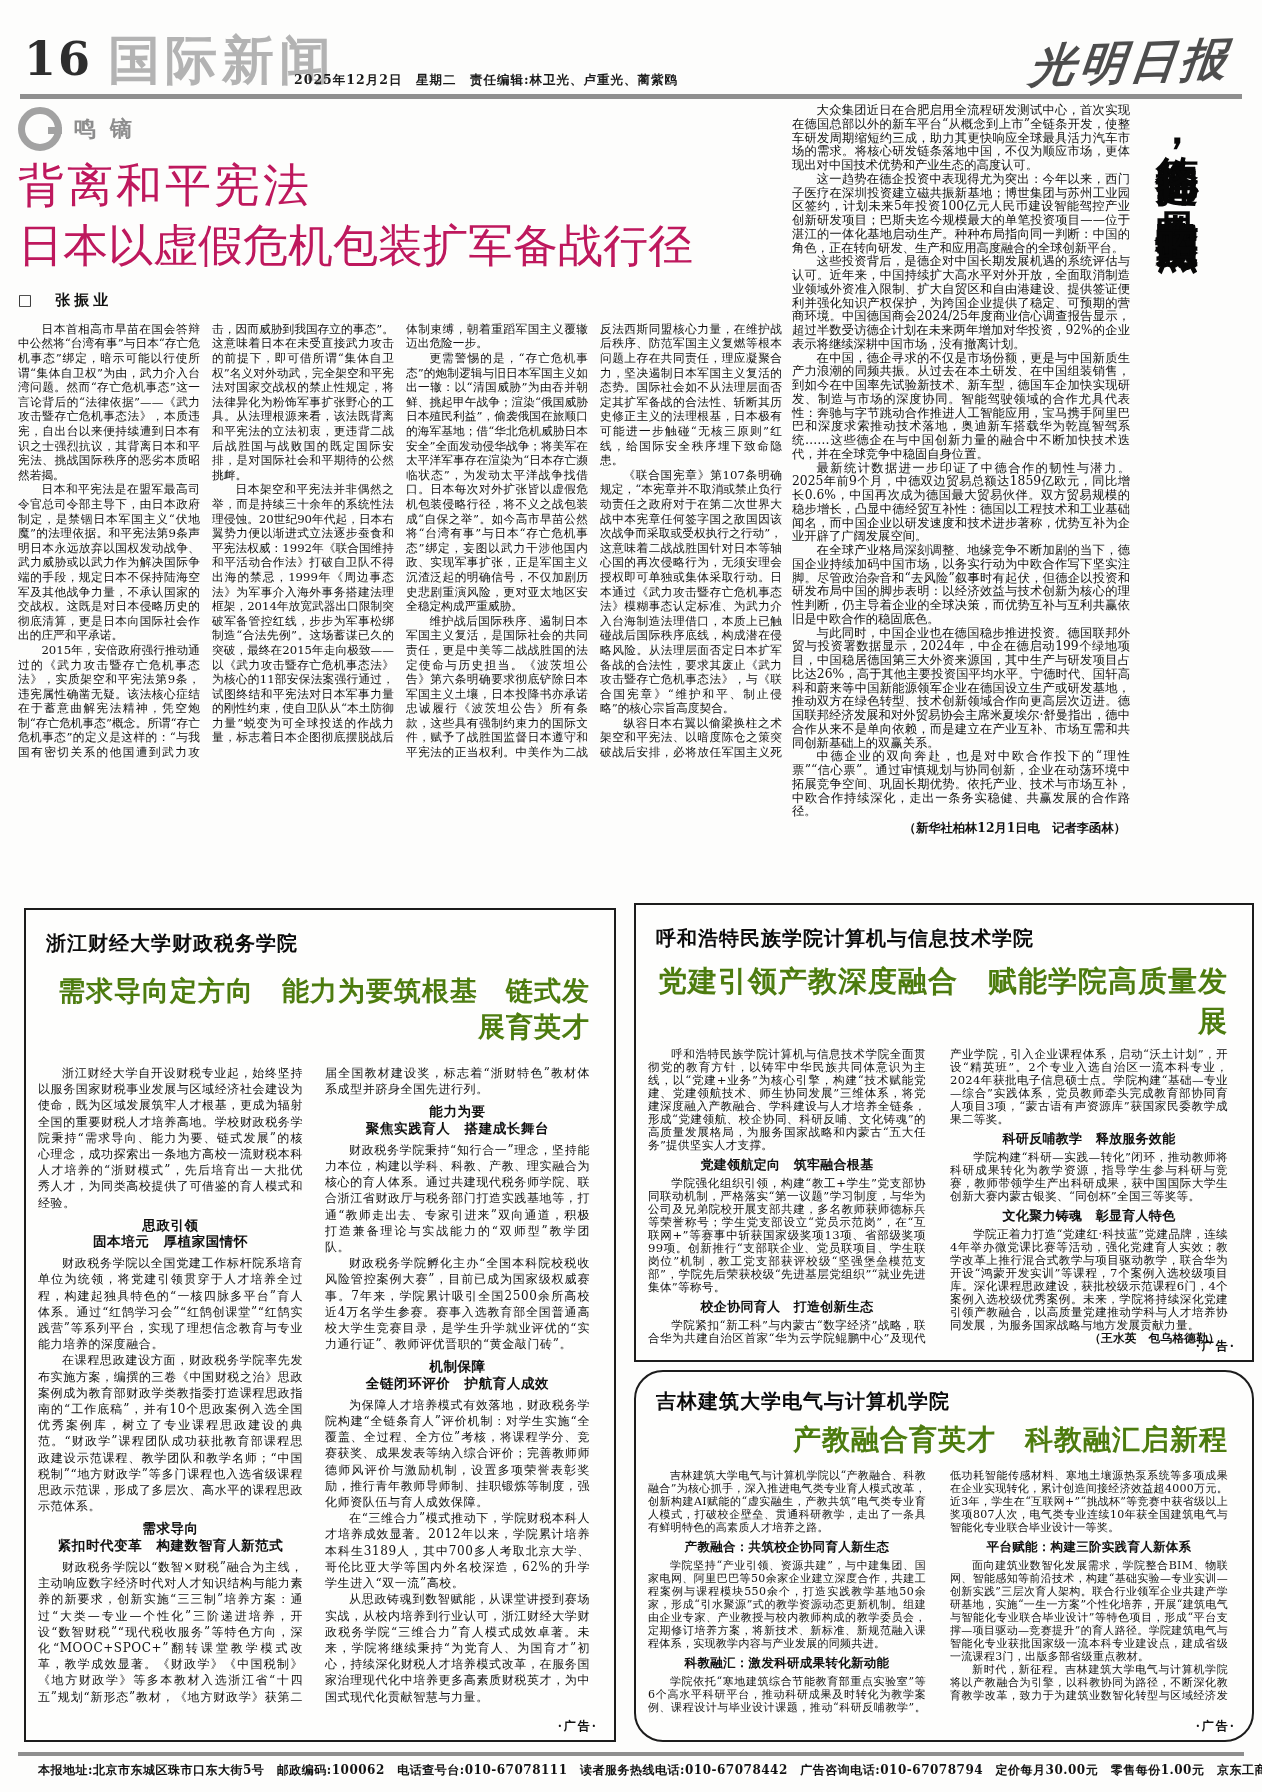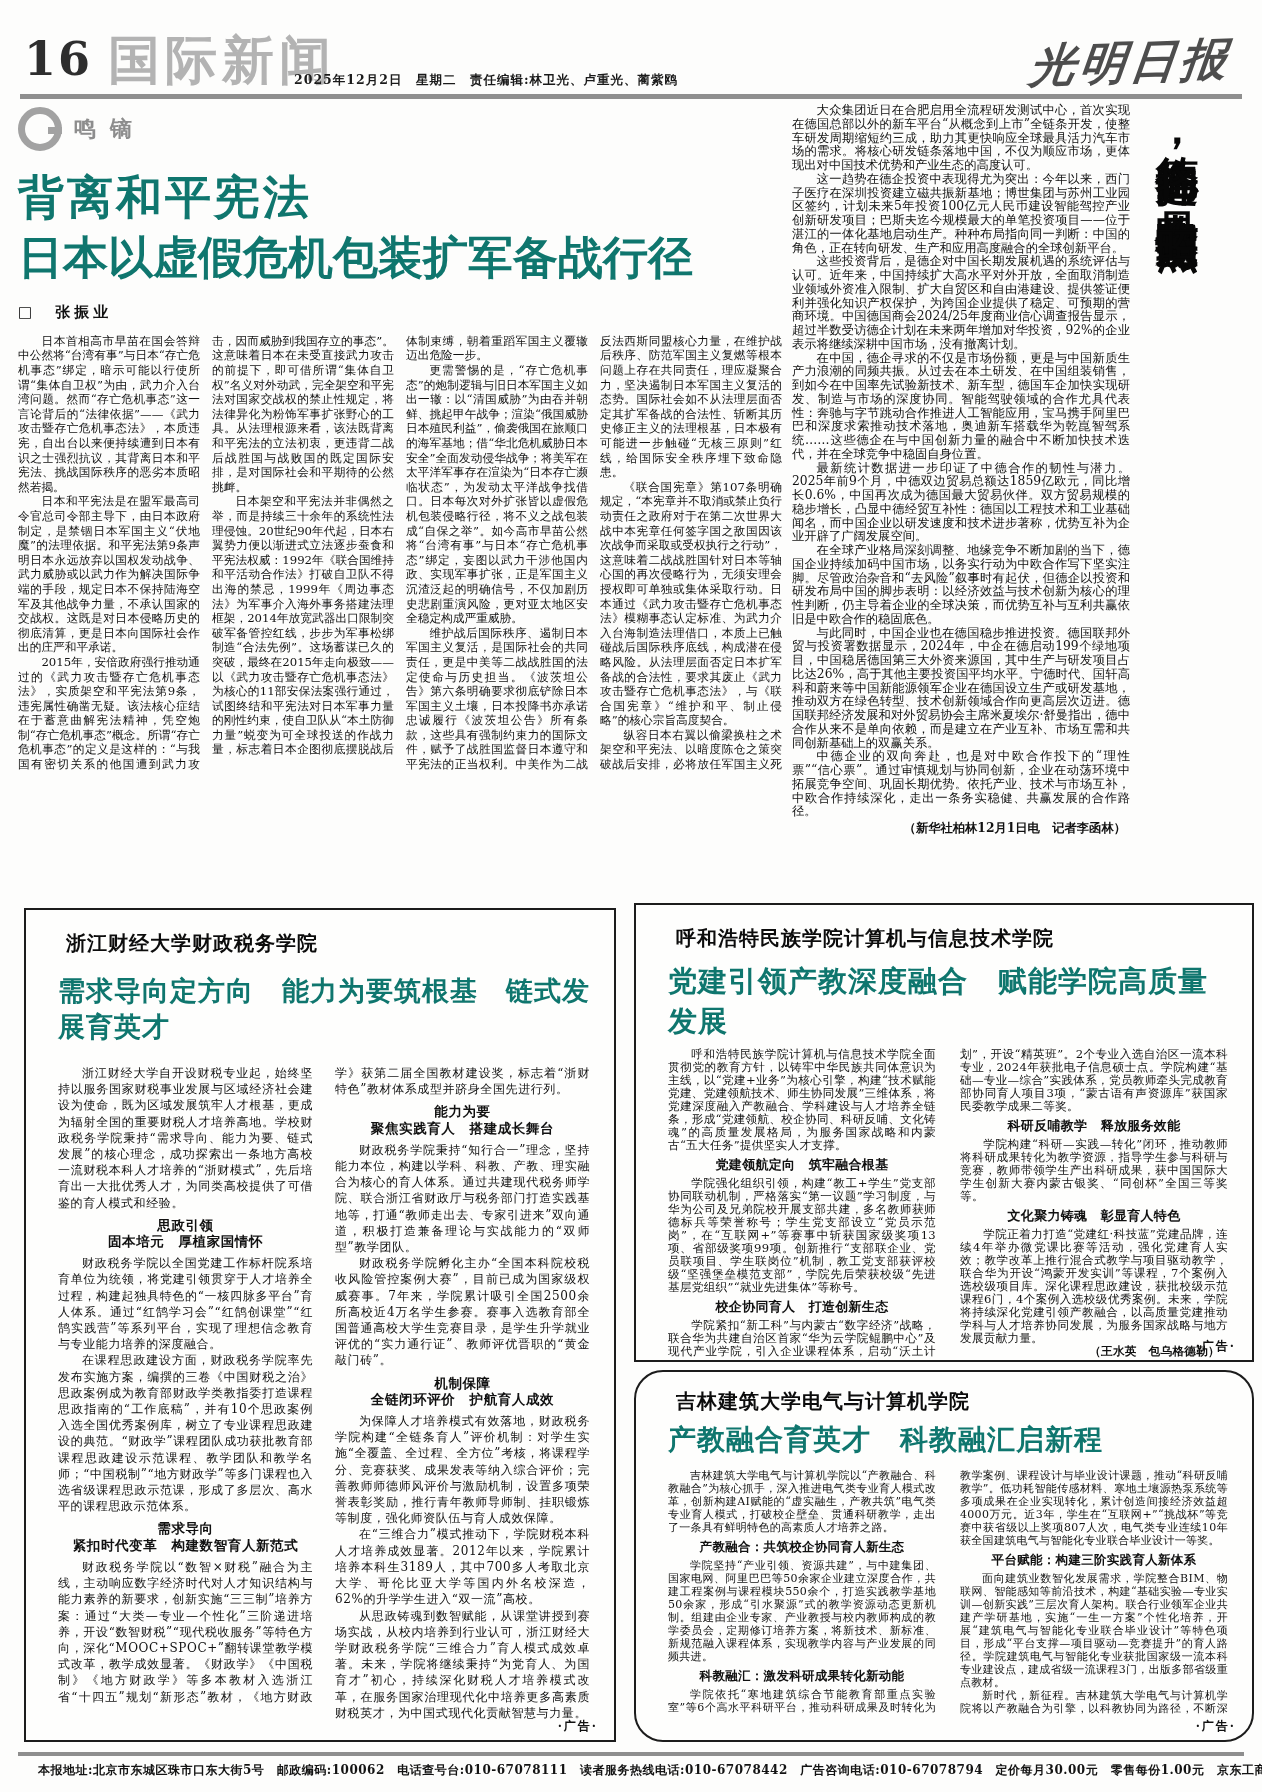--- a/index.html
+++ b/index.html
@@ -13,42 +13,42 @@
   .masthead{position:absolute;right:10px;top:6px;font-size:46px;font-weight:900;color:#4d4d4d;
             font-style:italic;transform:skewX(-8deg) rotate(-2deg);letter-spacing:4px;}
   .hrule{position:absolute;left:20px;right:20px;top:94px;height:5px;background:#8f8f8f;}
   
   .lead{position:absolute;left:18px;top:108px;width:764px;}
   .glogo-row{display:flex;align-items:center;height:42px;}
   .glogo{position:relative;width:30px;height:30px;border:7px solid #a2a2a2;border-radius:50%;}
   .glogo::after{content:"";position:absolute;right:-7px;top:13px;width:14px;height:7px;background:#a2a2a2;}
   .glogo-label{margin-left:12px;font-size:22px;font-weight:900;color:#8d8d8d;letter-spacing:14px;
                font-family:"DejaVu Sans","Liberation Sans",sans-serif;}
-  .lead-hl{margin-top:16px;font-weight:700;color:#0f766e;line-height:1.35;}
+  .lead-hl{margin-top:4px;font-weight:400;color:#be185d;line-height:1.35;}
   .lead-hl .l1{font-size:46px;letter-spacing:3px;}
   .lead-hl .l2{font-size:45px;letter-spacing:0px;}
   .lead-by{margin-top:14px;font-size:15px;font-weight:700;letter-spacing:4px;}
   .lead-body{margin-top:12px;height:450px;overflow:hidden;
              column-count:4;column-gap:12px;
              font-size:11.7px;line-height:14.6px;text-align:justify;}
   .lead-body p{margin:0;text-indent:2em;}
   
   .gart{position:absolute;left:792px;top:104px;width:338px;
         font-size:12.3px;line-height:13.75px;text-align:justify;}
   .gart p{margin:0;text-indent:2em;}
   .gart .credit{text-indent:0;text-align:right;font-weight:700;padding-right:4px;margin-top:2px;}
   .vhead{position:absolute;left:1138px;top:122px;height:770px;width:80px;
          writing-mode:vertical-rl;font-size:43px;font-weight:900;letter-spacing:2px;
          color:#070707;line-height:80px;}
   
   .ad{position:absolute;border:2px solid #1c1c1c;background:#fefefd;overflow:hidden;}
-  .ad-inner{padding:12px 24px 0 32px;}
+  .ad-inner{padding:12px 24px 0 12px;}
   .ad-kicker{font-family:"DejaVu Sans","Liberation Sans",sans-serif;font-weight:700;
              font-size:20px;letter-spacing:1px;margin:8px 0 0 8px;color:#0c0c0c;}
-  .ad-head{font-weight:900;text-align:left;letter-spacing:1px;color:#0f766e;}
+  .ad-head{font-weight:900;text-align:right;letter-spacing:1px;color:#4d7c0f;}
   .ad-body{column-count:2;text-align:justify;overflow:hidden;}
   .ad-body p{margin:0;text-indent:2em;}
   .ad-sub{font-family:"DejaVu Sans","Liberation Sans",sans-serif;font-weight:700;text-align:center;
           text-indent:0 !important;break-inside:avoid;margin:6px 0 !important;}
   .ad-sub .s1{display:block;}
   .ad-byline{text-align:right;font-weight:700;text-indent:0 !important;padding-right:8px;}
   .ad-mark{position:absolute;right:16px;bottom:5px;font-size:12px;font-weight:700;letter-spacing:2px;}
   
   #adA{left:24px;top:908px;width:588px;height:830px;}
   #adA .ad-head{font-size:27px;margin-top:16px;}

